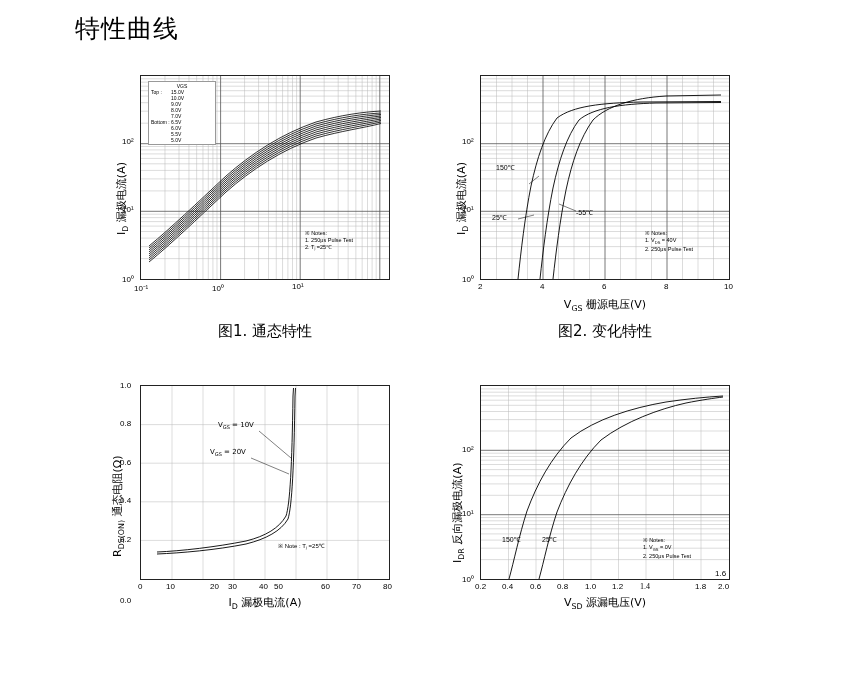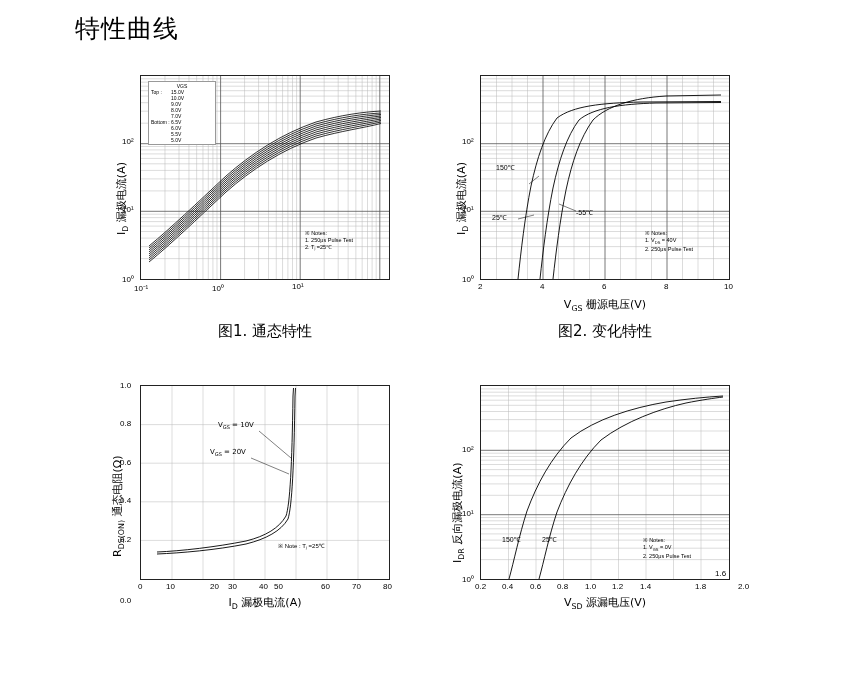--- a/index.html
+++ b/index.html
@@ -389,24 +389,24 @@
   <div class="ticklab" style="left:-18px;top:188px;">10⁰</div>
   <div class="ticklab" style="left:-18px;top:124px;">10¹</div>
   <div class="ticklab" style="left:-18px;top:60px;">10²</div>
 
   <div class="ticklab" style="left:-5px;top:197px;">0.2</div>
   <div class="ticklab" style="left:22px;top:197px;">0.4</div>
   <div class="ticklab" style="left:50px;top:197px;">0.6</div>
   <div class="ticklab" style="left:77px;top:197px;">0.8</div>
   <div class="ticklab" style="left:105px;top:197px;">1.0</div>
   <div class="ticklab" style="left:132px;top:197px;">1.2</div>
-  <div class="ticklab" style="left:160px;top:197px;">1.4</div>
+  <div class="ticklab" style="left:160px;top:197px;font-family:Liberation Serif, serif;">1.4</div>
   <div class="ticklab" style="left:187px;top:184px;margin-left:48px;">1.6</div>
   <div class="ticklab" style="left:215px;top:197px;">1.8</div>
-  <div class="ticklab" style="left:258px;top:197px;">2.0</div>
+  <div class="ticklab" style="left:238px;top:197px;">2.0</div>
 
   <div class="axis-label" style="left:0;top:210px;width:250px;">
     <span style="font-family:'DejaVu Sans',sans-serif;">V<span class="sub">SD</span> 源漏电压(V)</span>
   </div>
   <div class="ylabel" style="left:-30px;top:178px;">
     <span style="font-family:'DejaVu Sans',sans-serif;">I<span class="sub">DR</span> 反向漏极电流(A)</span>
   </div>
 </div>
 
 </body></html>

